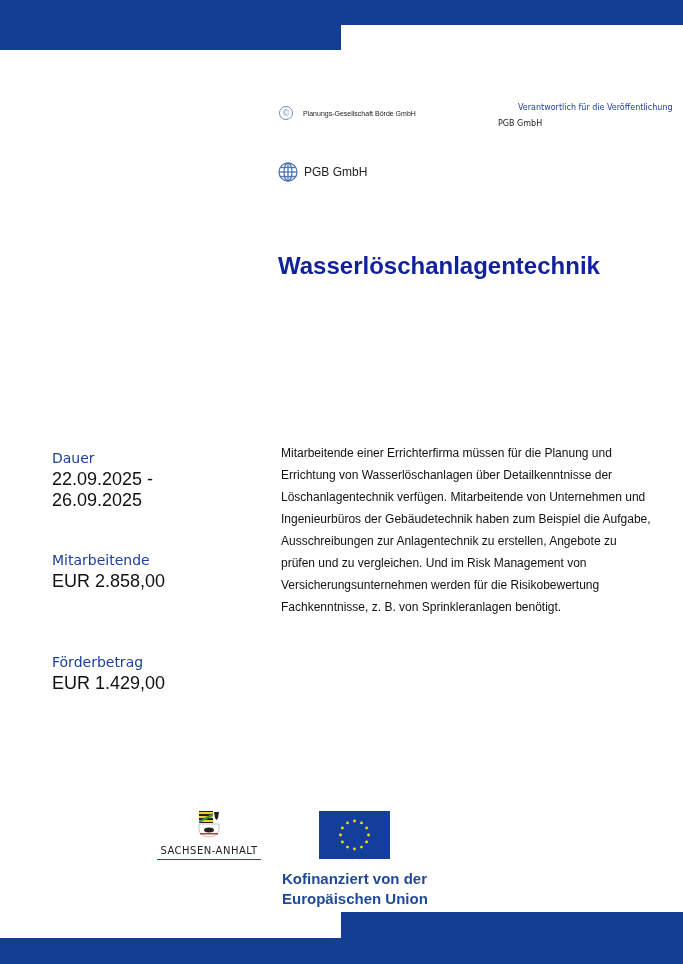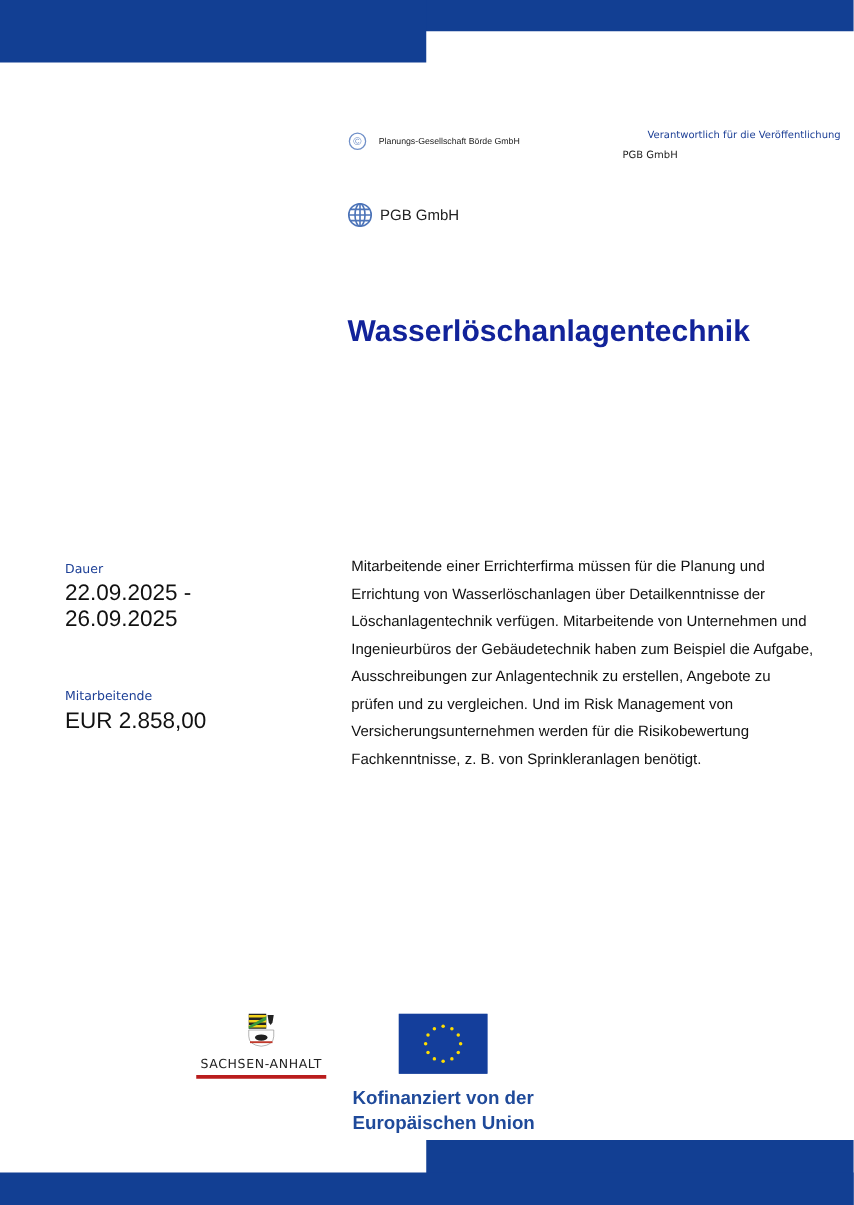--- a/index.html
+++ b/index.html
@@ -24,28 +24,28 @@
   .resp-value { font-size: 8px; color: #222; margin-top: 7px; font-family: "DejaVu Sans", sans-serif; }
 
   .web { position: absolute; left: 278px; top: 162px; display: flex; align-items: center; gap: 6px; }
   .globe { width: 20px; height: 20px; }
   .web-text { font-size: 12px; color: #222; }
 
   .title { position: absolute; left: 278px; top: 252px; font-size: 24px; color: #12239a; font-weight: bold; margin: 0; }
 
   .facts { position: absolute; left: 52px; top: 450px; width: 190px; }
   .fact { height: 102px; }
-  .fact-label { font-size: 10px; color: #1c3f96; font-family: "DejaVu Sans", sans-serif; }
+  .fact-label { font-size: 14px; color: #1c3f96; font-family: "DejaVu Sans", sans-serif; }
   .fact-value { font-size: 18px; color: #111; margin-top: 3px; }
 
   .desc { position: absolute; left: 281px; top: 442px; width: 370px; font-size: 12px; line-height: 22px; color: #111; margin: 0; }
 
   .sa { position: absolute; left: 157px; top: 810px; width: 104px; text-align: center; }
   .arms { width: 22px; height: 28px; margin: 0 auto; }
-  .sa-text { font-size: 10px; letter-spacing: 0.5px; color: #222; margin-top: 3px; font-family: "DejaVu Sans", sans-serif; padding-bottom: 3px; border-bottom: 3px solid #b91c1c; }
+  .sa-text { font-size: 10px; letter-spacing: 0.5px; color: #222; margin-top: 3px; font-family: "DejaVu Sans", sans-serif; padding-bottom: 3px; border-bottom: 1px solid #b91c1c; }
 
   .eu { position: absolute; left: 282px; top: 811px; display: flex; align-items: center; gap: 10px; flex-direction: column; }
   .eu-flag { width: 71px; height: 48px; background: #143e9b; position: relative; }
   .eu-text { font-size: 15px; font-weight: bold; color: #1f4a9a; line-height: 20px; }
 </style>
 </head>
 <body>
 
 <div class="bar top-full"></div>
 <div class="bar top-left"></div>
@@ -77,20 +77,24 @@
 <h1 class="title">Wasserlöschanlagentechnik</h1>
 
 <div class="facts">
   <div class="fact">
     <div class="fact-label">Dauer</div>
     <div class="fact-value">22.09.2025 - 26.09.2025</div>
   </div>
   <div class="fact">
     <div class="fact-label">Mitarbeitende</div>
     <div class="fact-value">EUR 2.858,00</div>
+  </div>
+  <div class="fact">
+    <div class="fact-label">Förderbetrag</div>
+    <div class="fact-value">EUR 1.429,00</div>
   </div>
 </div>
 
 <p class="desc">Mitarbeitende einer Errichterfirma müssen für die Planung und Errichtung von Wasserlöschanlagen über Detailkenntnisse der Löschanlagentechnik verfügen. Mitarbeitende von Unternehmen und Ingenieurbüros der Gebäudetechnik haben zum Beispiel die Aufgabe, Ausschreibungen zur Anlagentechnik zu erstellen, Angebote zu prüfen und zu vergleichen. Und im Risk Management von Versicherungsunternehmen werden für die Risikobewertung Fachkenntnisse, z. B. von Sprinkleranlagen benötigt.</p>
 
 <div class="sa">
   <svg class="arms" viewBox="0 0 22 28">
     <rect x="1" y="1" width="14" height="12" fill="#222"></rect>
     <rect x="1" y="2" width="14" height="2" fill="#f2d21b"></rect>
     <rect x="1" y="6" width="14" height="2" fill="#f2d21b"></rect>

